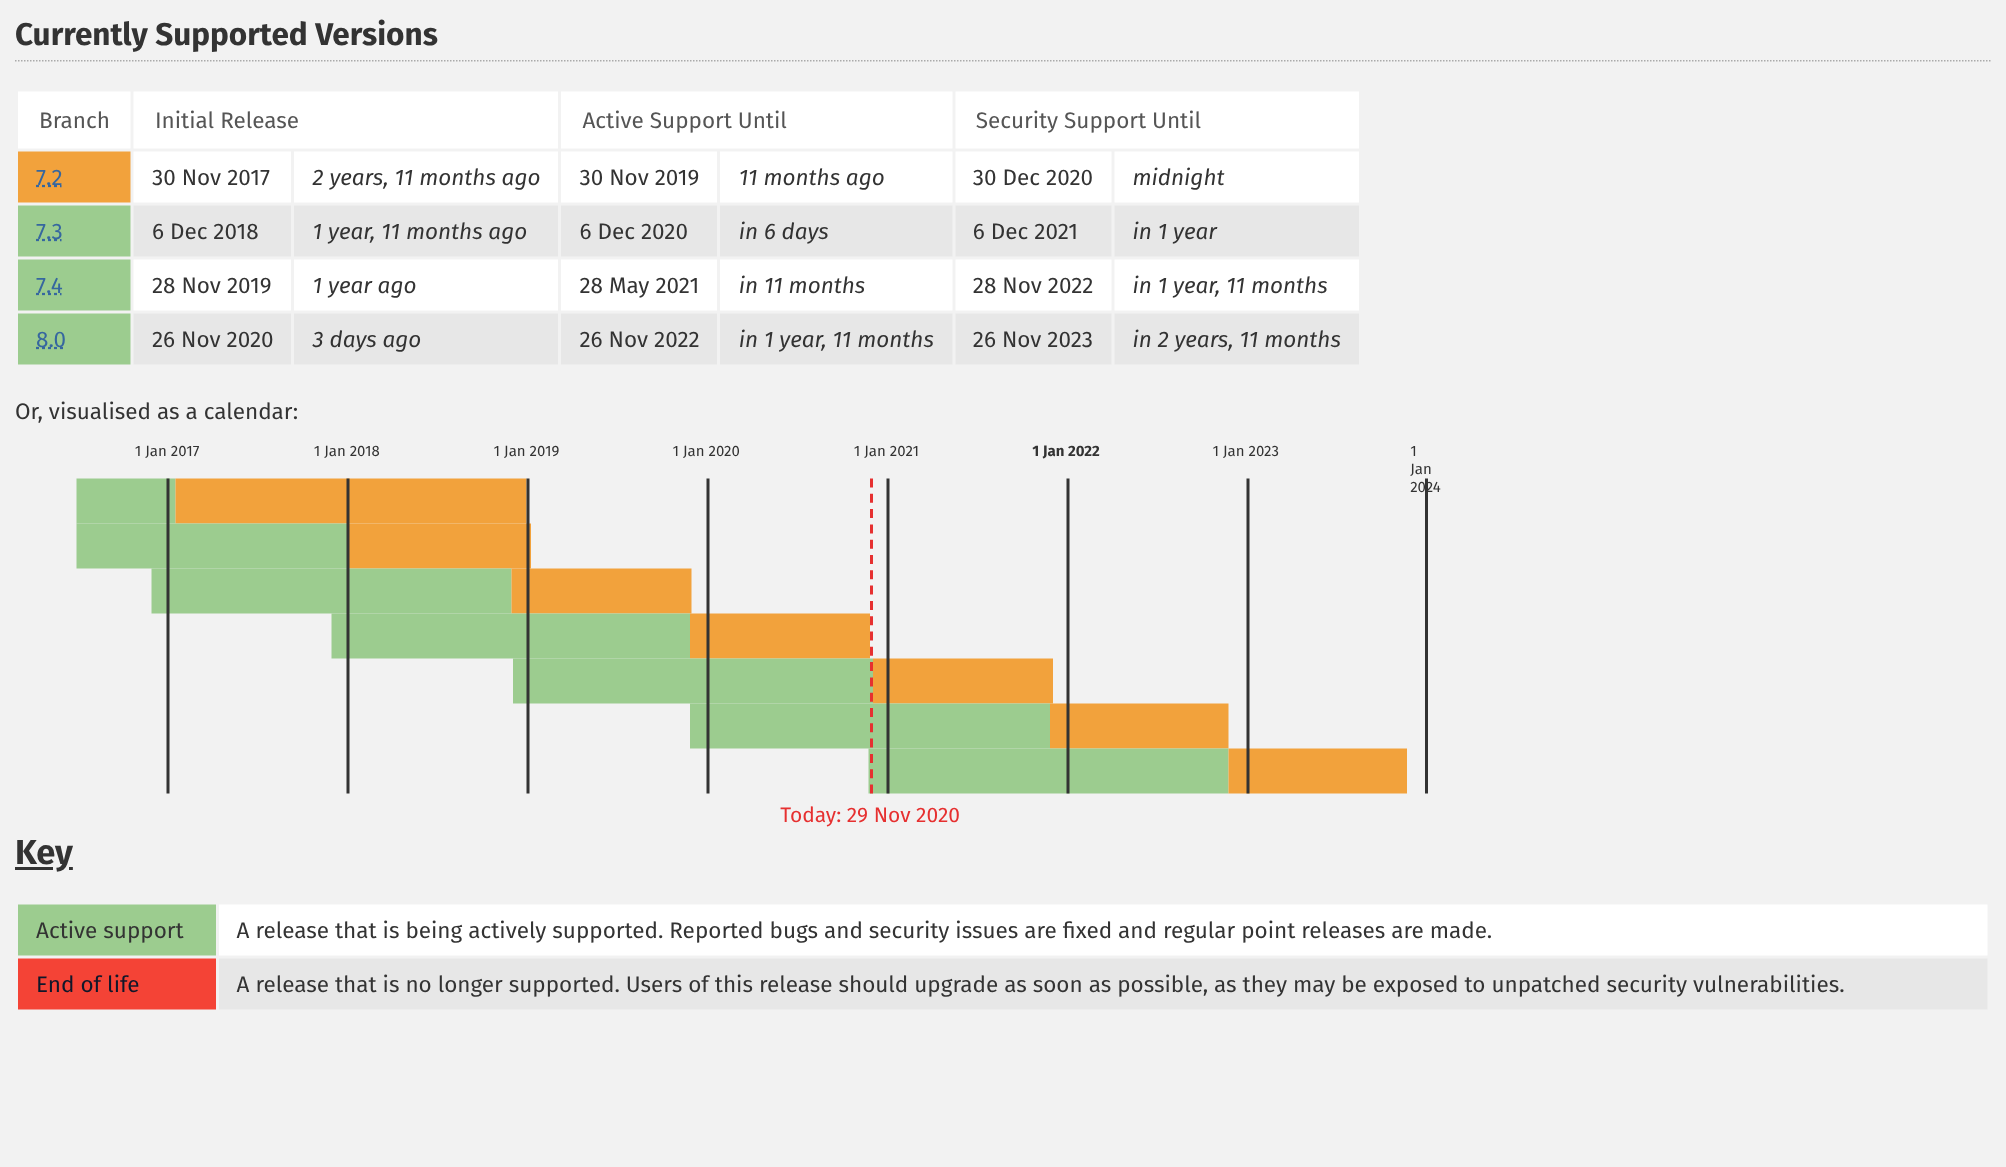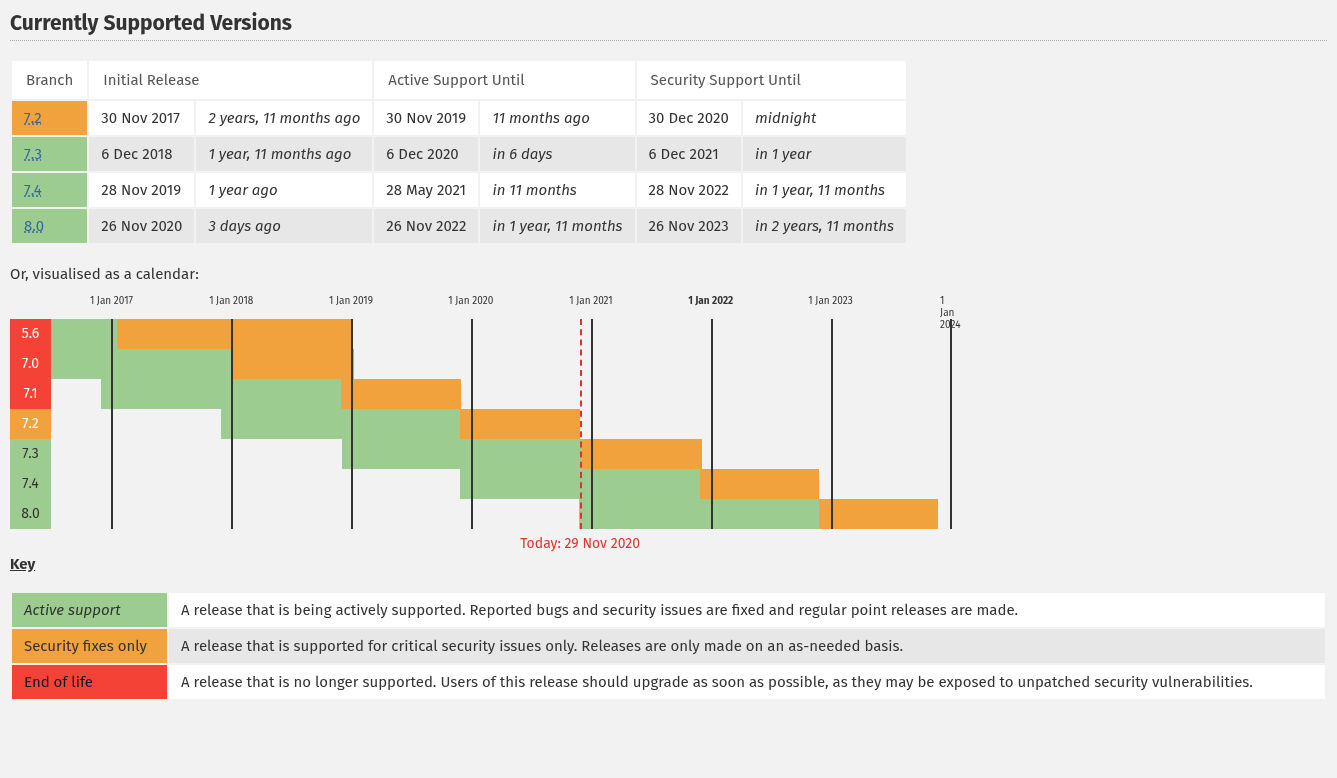--- a/index.html
+++ b/index.html
@@ -65,26 +65,26 @@
     .rl-red { background: #f44336; }
     .rl-orange { background: #f2a23c; }
     .rl-green { background: #9ccc8f; color: #333; }
     .bars { position: absolute; top:24px; left:41px; }
     .bar-row { position: relative; height: 30px; }
     .bar { position: absolute; top: 0; height: 30px; }
     .bar-green { background: #9ccc8f; }
     .bar-orange { background: #f2a23c; }
 
     
-    .key-title { font-size: 15px; font-weight: 700; margin: 14px 0 18px 0; text-decoration: underline; }
+    .key-title { font-size: 23px; font-weight: 700; margin: 14px 0 18px 0; text-decoration: underline; }
     .key-table { border-collapse: separate; border-spacing: 2px; width: 100%; max-width: 1317px;}
     .key-table td { padding: 8px 12px; }
     .key-table tr:nth-child(odd) td.desc { background: #fff; }
     .key-table tr:nth-child(even) td.desc { background: #e7e7e7; }
-    .k-active { background: #9ccc8f; color: #333; font-style: italic; }
+    .k-active { background: #9ccc8f; color: #333; }
     .k-sec { background: #f2a23c; color: #333; }
     .k-eol { background: #f44336; color: #0f172a; }
   </style>
 </head>
 <body>
 
 <h1 class="section-title">Currently Supported Versions</h1>
 
 <table class="version-table">
   <thead>
@@ -148,29 +148,20 @@
 <div class="timeline-wrap">
   <div class="timeline-labels" id="tl-labels">
       <span style="left: 101.391px;">1 Jan 2017</span>
       <span style="left: 221.19px;">1 Jan 2018</span>
       <span style="left: 340.988px;">1 Jan 2019</span>
       <span style="left: 460.786px;">1 Jan 2020</span>
       <span style="left: 580.913px;">1 Jan 2021</span>
       <span style="left: 700.711px; font-weight: bold;">1 Jan 2022</span>
       <span style="left: 820.509px;">1 Jan 2023</span>
       <span style="left: 940.307px;">1 Jan 2024</span>
-    </div>
-  <div class="row-labels" id="tl-rowlabels">
-      <div class="row-label rl-red">5.6</div>
-      <div class="row-label rl-red">7.0</div>
-      <div class="row-label rl-red">7.1</div>
-      <div class="row-label rl-orange">7.2</div>
-      <div class="row-label rl-green">7.3</div>
-      <div class="row-label rl-green">7.4</div>
-      <div class="row-label rl-green">8.0</div>
     </div>
   <div class="bars" id="tl-bars">
       <div class="bar-row">
         <div class="bar bar-green" style="left: 0px; width: 66.2993px;"></div>
         <div class="bar bar-orange" style="left: 66.2993px; width: 233.36px;"></div>
       </div>
       <div class="bar-row">
         <div class="bar bar-green" style="left: 0px; width: 181.174px;"></div>
         <div class="bar bar-orange" style="left: 181.174px; width: 121.767px;"></div>
       </div>
@@ -210,21 +201,17 @@
 </div>
 
 <h2 class="key-title">Key</h2>
 <table class="key-table">
   <tbody id="key-body">
       <tr>
         <td class="k-active">Active support</td>
         <td class="desc">A release that is being actively supported. Reported bugs and security issues are fixed and regular point releases are made.</td>
       </tr>
       <tr>
-        <td class="k-sec">Security fixes only</td>
-        <td class="desc">A release that is supported for critical security issues only. Releases are only made on an as-needed basis.</td>
-      </tr>
-      <tr>
         <td class="k-eol">End of life</td>
         <td class="desc">A release that is no longer supported. Users of this release should upgrade as soon as possible, as they may be exposed to unpatched security vulnerabilities.</td>
       </tr>
     </tbody>
 </table>
 
 </body></html>

